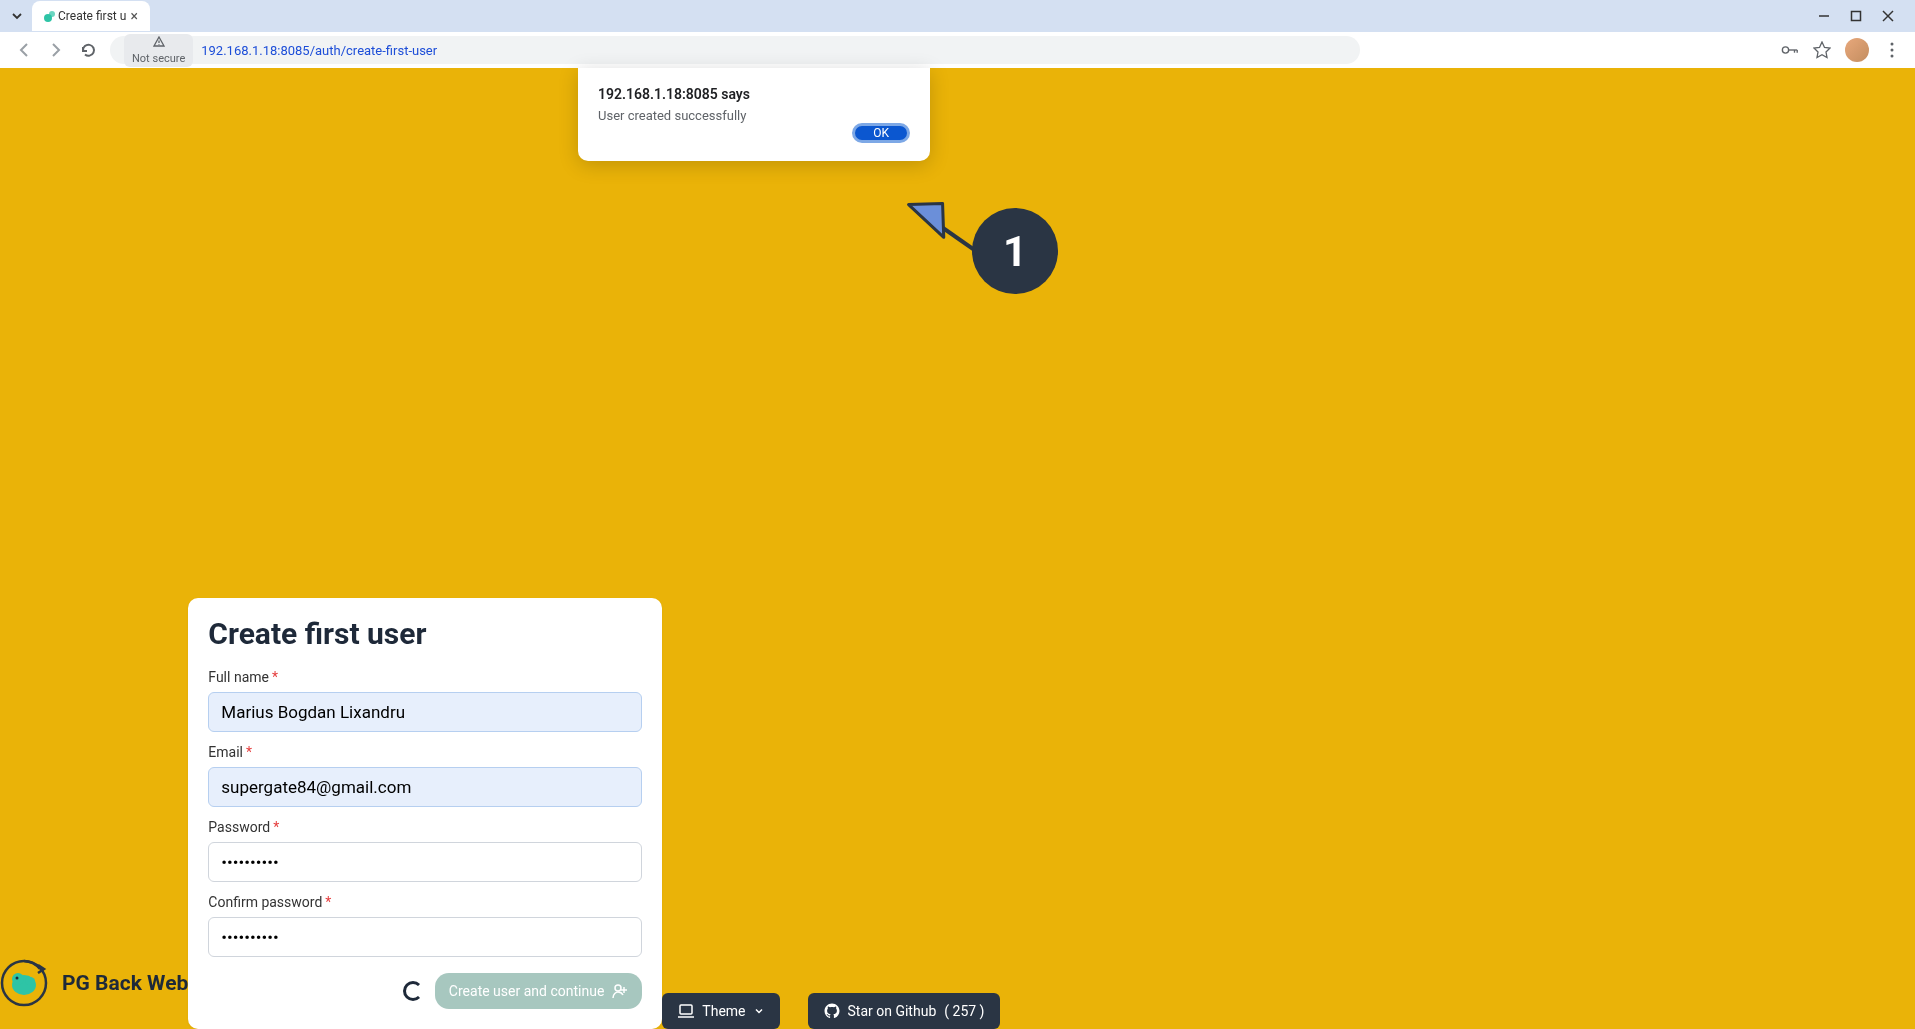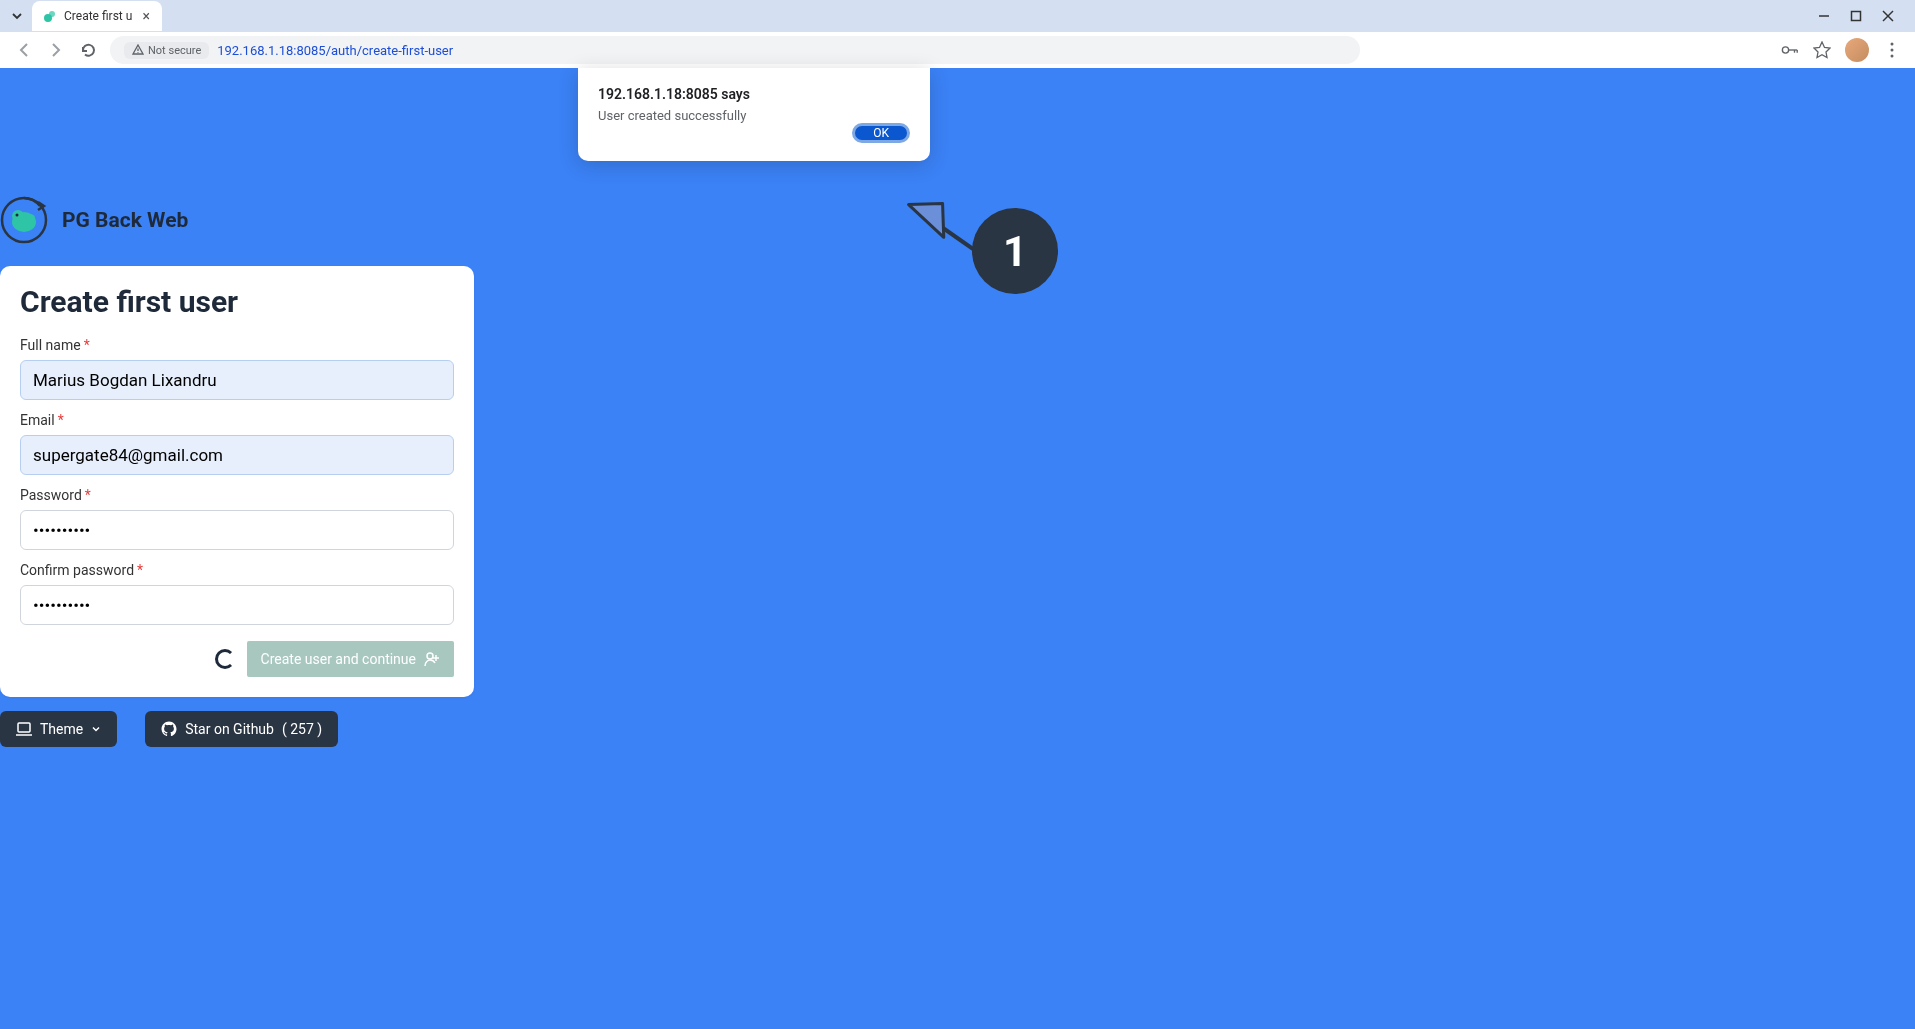--- a/index.html
+++ b/index.html
@@ -1,56 +1,56 @@
 <!DOCTYPE html>
 <html><head>
   <meta charset="utf-8">
   <style>
     * { margin: 0; padding: 0; box-sizing: border-box; font-family: -apple-system, BlinkMacSystemFont, 'Segoe UI', Roboto, sans-serif; }
     body { width: 1915px; height: 1029px; background: #d4e0f2; overflow: hidden; }
     
     
     .browser-top { height: 32px; background: #d4e0f2; display: flex; align-items: center; padding: 0 8px; }
     .tab-dropdown { width: 18px; height: 18px; display: flex; align-items: center; justify-content: center; cursor: pointer; color: #333; }
-    .tab { background: #fff; border-radius: 8px 8px 0 0; height: 30px; margin-left: 6px; display: flex; align-items: center; padding: 0 8px 0 10px; min-width: 110px; gap: 6px; }
+    .tab { background: #fff; border-radius: 8px 8px 0 0; height: 30px; margin-left: 6px; display: flex; align-items: center; padding: 0 8px 0 10px; min-width: 110px; }
     .tab-favicon { width: 16px; height: 16px; }
     .tab-title { font-size: 12px; color: #333; flex: 1; }
     .tab-close { font-size: 14px; color: #555; cursor: pointer; width: 16px; text-align: center; }
     .window-ctrls { margin-left: auto; display: flex; gap: 18px; padding-right: 12px; }
     .window-ctrl { width: 14px; height: 14px; display: flex; align-items: center; justify-content: center; cursor: pointer; color: #333; }
     
     .browser-toolbar { height: 36px; background: #fff; display: flex; align-items: center; padding: 0 14px; gap: 12px; }
     .nav-btn { width: 20px; height: 20px; display: flex; align-items: center; justify-content: center; color: #888; cursor: pointer; }
     .nav-btn.active { color: #333; }
     .url-bar { flex: 1; height: 28px; background: #f1f3f4; border-radius: 14px; display: flex; align-items: center; padding: 0 14px; gap: 8px; max-width: 1250px; }
-    .security-badge { display: flex; align-items: center; gap: 4px; font-size: 11px; color: #5f6368; background: #e8eaed; padding: 2px 8px; border-radius: 6px; }
+    .security-badge { display: flex; align-items: center; gap: 4px; font-size: 11px; color: #5f6368; background: #e8eaed; padding: 2px 8px; border-radius: 6px; flex-direction: column; }
     .url-text { font-size: 13px; color: #1d4ed8; }
     .toolbar-right { display: flex; align-items: center; gap: 14px; margin-left: auto; }
     .toolbar-icn { width: 18px; height: 18px; display: flex; align-items: center; justify-content: center; color: #5f6368; cursor: pointer; }
     .avatar { width: 24px; height: 24px; border-radius: 50%; background: linear-gradient(135deg, #e8a87c, #c38d5f); }
     
     
-    .page { background: #3b82f6; height: calc(1029px - 68px); position: relative; display: flex; flex-direction: column; align-items: flex-start; padding-top: 128px; }
+    .page { background: #eab308; height: calc(1029px - 68px); position: relative; display: flex; flex-direction: row; align-items: flex-end; padding-top: 128px; }
     
     .app-header { display: flex; align-items: center; gap: 14px; margin-bottom: 22px; }
     .app-logo { width: 48px; height: 48px; position: relative; }
     .app-title { font-size: 21px; font-weight: 700; color: #1e2939; }
     
     .card { width: 474px; background: #fff; border-radius: 10px; padding: 18px 20px 20px 20px; box-shadow: 0 1px 3px rgba(0,0,0,0.05); }
     .card-title { font-size: 30px; font-weight: 700; color: #1e2939; margin-bottom: 18px; }
     
     .form-group { margin-bottom: 12px; }
     .form-label { font-size: 14px; color: #333; margin-bottom: 7px; display: block; }
     .required { color: #e53e3e; margin-left: 3px; }
     .form-input { width: 100%; height: 40px; border: 1px solid #d0d5dc; border-radius: 6px; padding: 0 12px; font-size: 17px; background: #fff; }
     .form-input.filled { background: #e7effc; border-color: #b6cff0; }
     
     .form-actions { display: flex; justify-content: flex-end; align-items: center; gap: 12px; margin-top: 16px; }
     .spinner { width: 20px; height: 20px; border: 3px solid #1e2939; border-right-color: transparent; border-radius: 50%; }
-    .btn-primary { background: #a7c7bf; color: #fff; border: none; padding: 10px 14px; border-radius: 2px; font-size: 14px; display: flex; align-items: center; gap: 8px; cursor: pointer; }
+    .btn-primary { background: #a7c7bf; color: #fff; border: none; padding: 10px 14px; border-radius: 14px; font-size: 14px; display: flex; align-items: center; gap: 8px; cursor: pointer; }
     
     .bottom-buttons { display: flex; gap: 28px; margin-top: 14px; width: 474px; }
     .btn-dark { background: #2a3544; color: #fff; border: none; padding: 10px 16px; border-radius: 6px; font-size: 14px; display: flex; align-items: center; gap: 8px; cursor: pointer; }
     
     
     .alert-dialog { position: absolute; top: 0px; left: 578px; width: 352px; background: #fff; border-radius: 0 0 10px 10px; box-shadow: 0 4px 20px rgba(0,0,0,0.18); padding: 18px 20px 18px 20px; }
     .alert-origin { font-size: 14px; font-weight: 600; color: #202124; margin-bottom: 6px; }
     .alert-message { font-size: 13px; color: #5f6368; }
     .alert-actions { display: flex; justify-content: flex-end; }
     .alert-ok { background: #0b57d0; color: #fff; border: 3px solid #7da8e6; padding: 0 18px; border-radius: 18px; font-size: 12px; font-weight: 400; cursor: pointer; }

